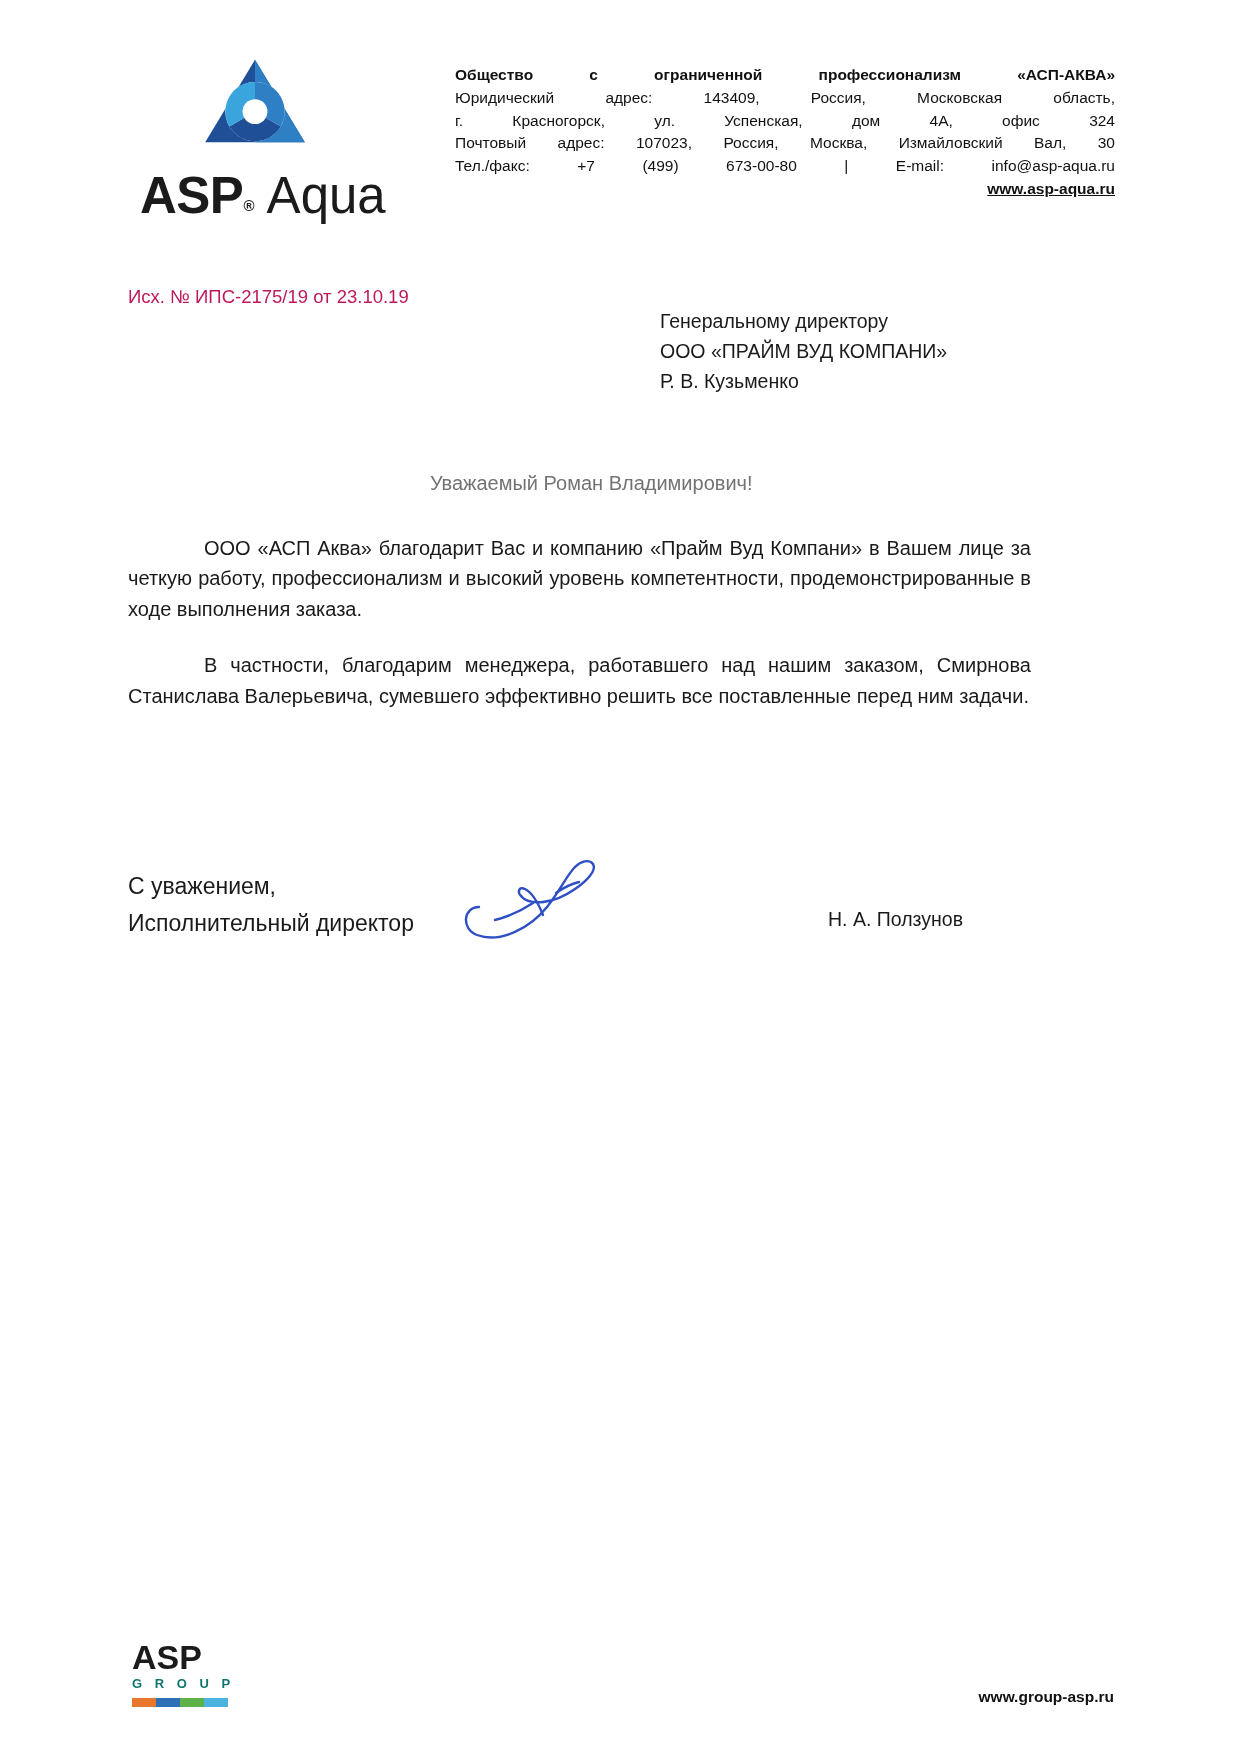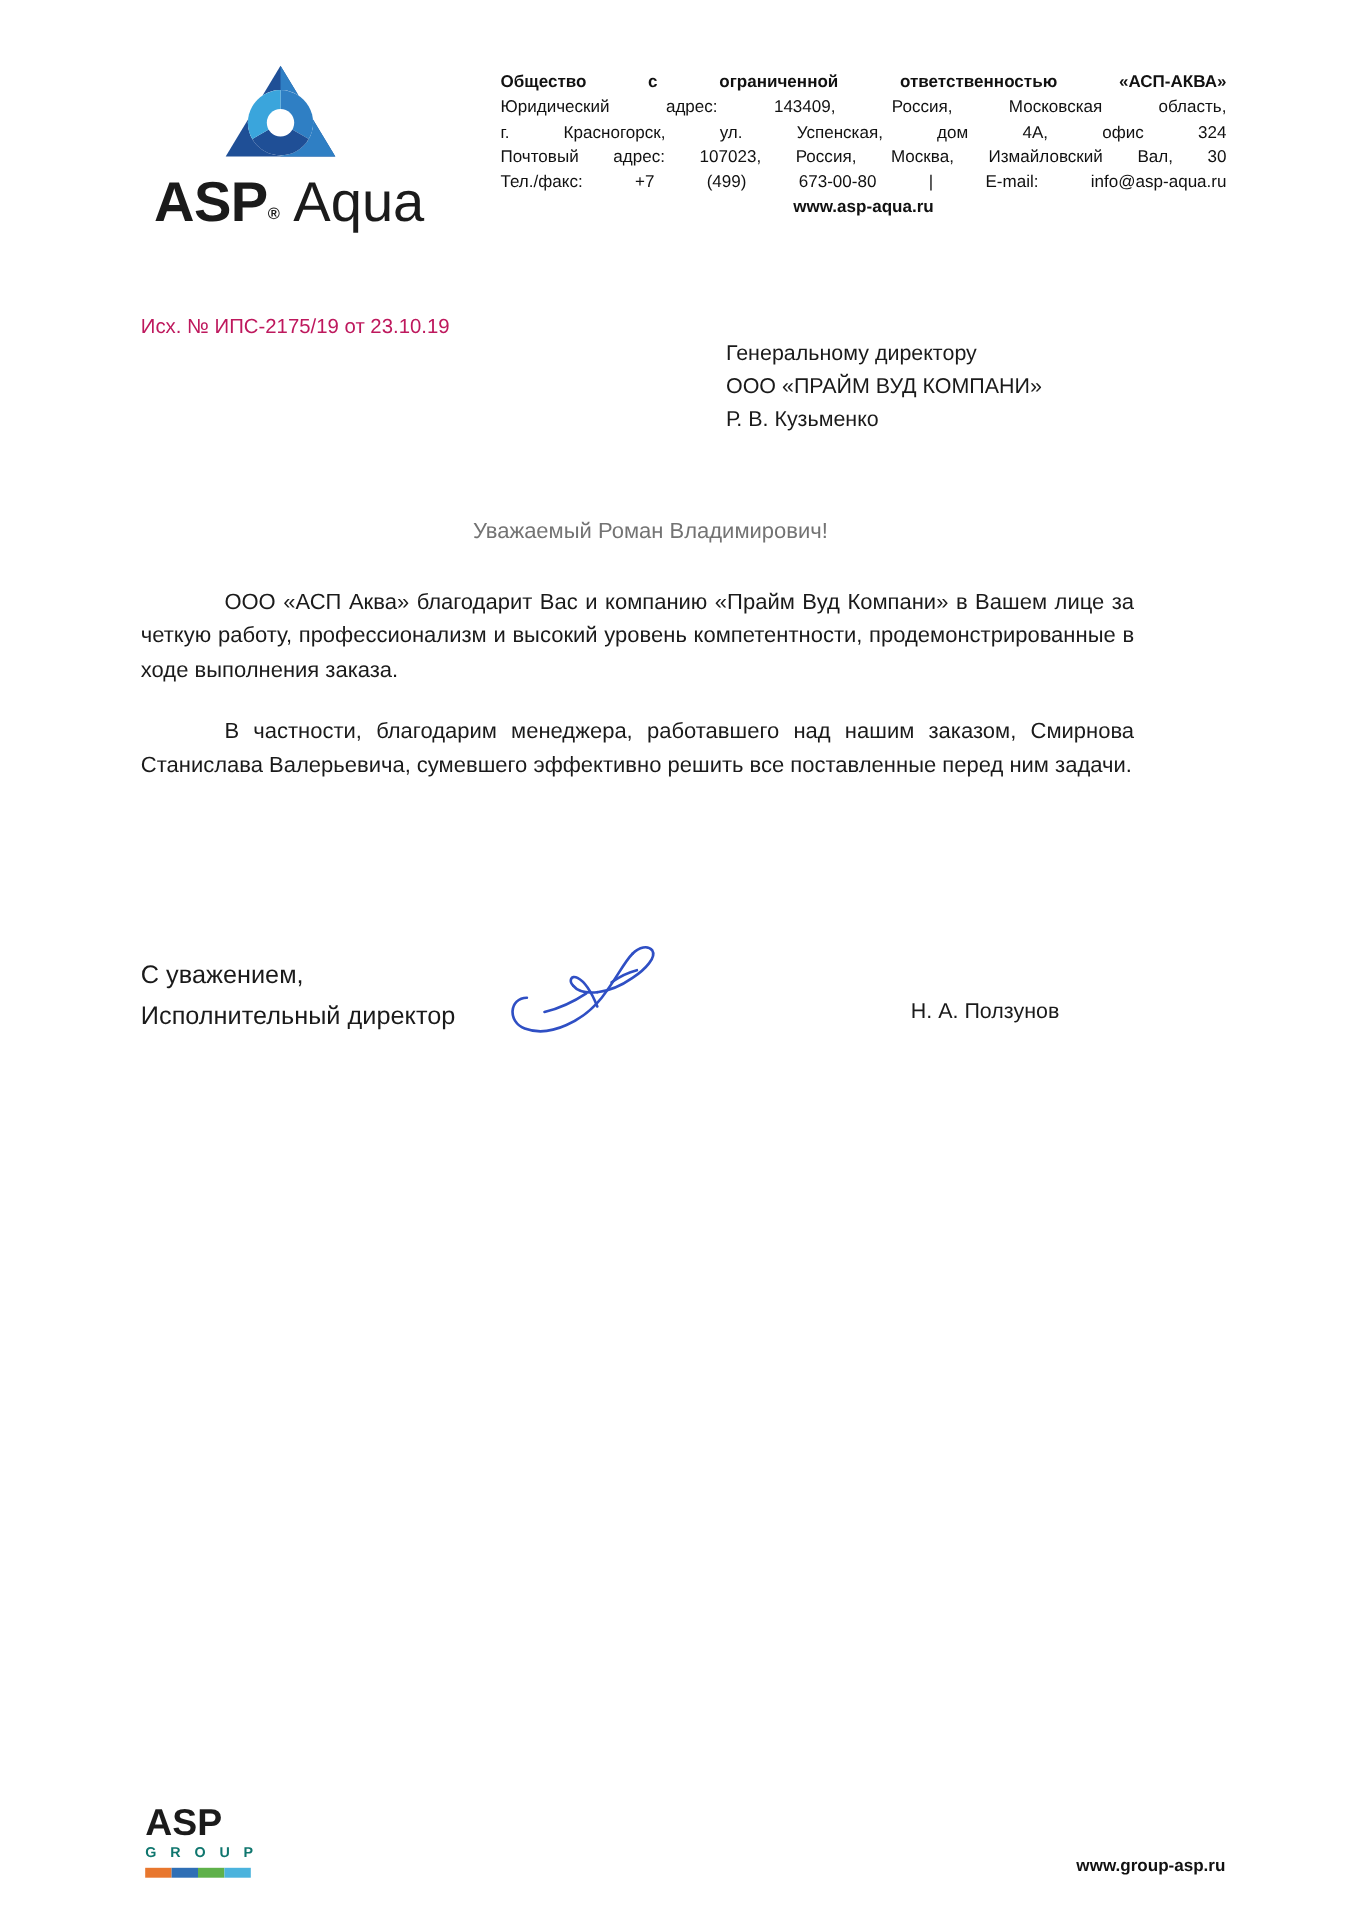--- a/index.html
+++ b/index.html
@@ -37,21 +37,21 @@
     top: 8px;
     width: 260px;
   }
   .logo-mark {
     width: 118px;
     height: 92px;
     margin-left: 56px;
     position: relative;
   }
   .logo-wordmark {
-    margin-top: 6px;
+    margin-top: 18px;
     font-family: "Liberation Sans", sans-serif;
     font-weight: bold;
     font-size: 51px;
     letter-spacing: -1px;
     color: #1b1b1b;
     white-space: nowrap;
   }
   .logo-wordmark .asp { letter-spacing: -0.5px; }
   .logo-wordmark .reg {
     font-size: 15px;
@@ -78,21 +78,22 @@
     font-weight: bold;
     text-align: justify;
     text-align-last: justify;
   }
   .company-info .justify-line {
     text-align: justify;
     text-align-last: justify;
   }
   .company-info .site {
     font-weight: bold;
-    text-align: center;
+    text-align: right;
+    text-decoration: underline;
   }
 
   
   .ref-no {
     position: absolute;
     left: 128px;
     top: 286px;
     font-size: 18.5px;
     color: #be185d;
   }
@@ -214,21 +215,21 @@
           <path d="M33.2 73.5 a31 31 0 0 1 26.8 -46.5 L60 58 Z" fill="#3aa5dc"></path>
           <circle cx="60" cy="58" r="13" fill="#ffffff"></circle>
         </svg>
       </div>
       <div class="logo-wordmark">
         <span class="asp">ASP</span><span class="reg">®</span> <span class="aqua">Aqua</span>
       </div>
     </div>
 
     <div class="company-info">
-      <div class="line title-line">Общество с ограниченной ответственностью «АСП-АКВА»</div>
+      <div class="line title-line">Общество с ограниченной профессионализм «АСП-АКВА»</div>
       <div class="line justify-line">Юридический адрес: 143409, Россия, Московская область,</div>
       <div class="line justify-line">г. Красногорск, ул. Успенская, дом 4А, офис 324</div>
       <div class="line justify-line">Почтовый адрес: 107023, Россия, Москва, Измайловский Вал, 30</div>
       <div class="line justify-line">Тел./факс: +7 (499) 673-00-80 | E-mail: info@asp-aqua.ru</div>
       <div class="line site">www.asp-aqua.ru</div>
     </div>
   </div>
 
   <div class="ref-no">Исх. № ИПС-2175/19 от 23.10.19</div>
 

